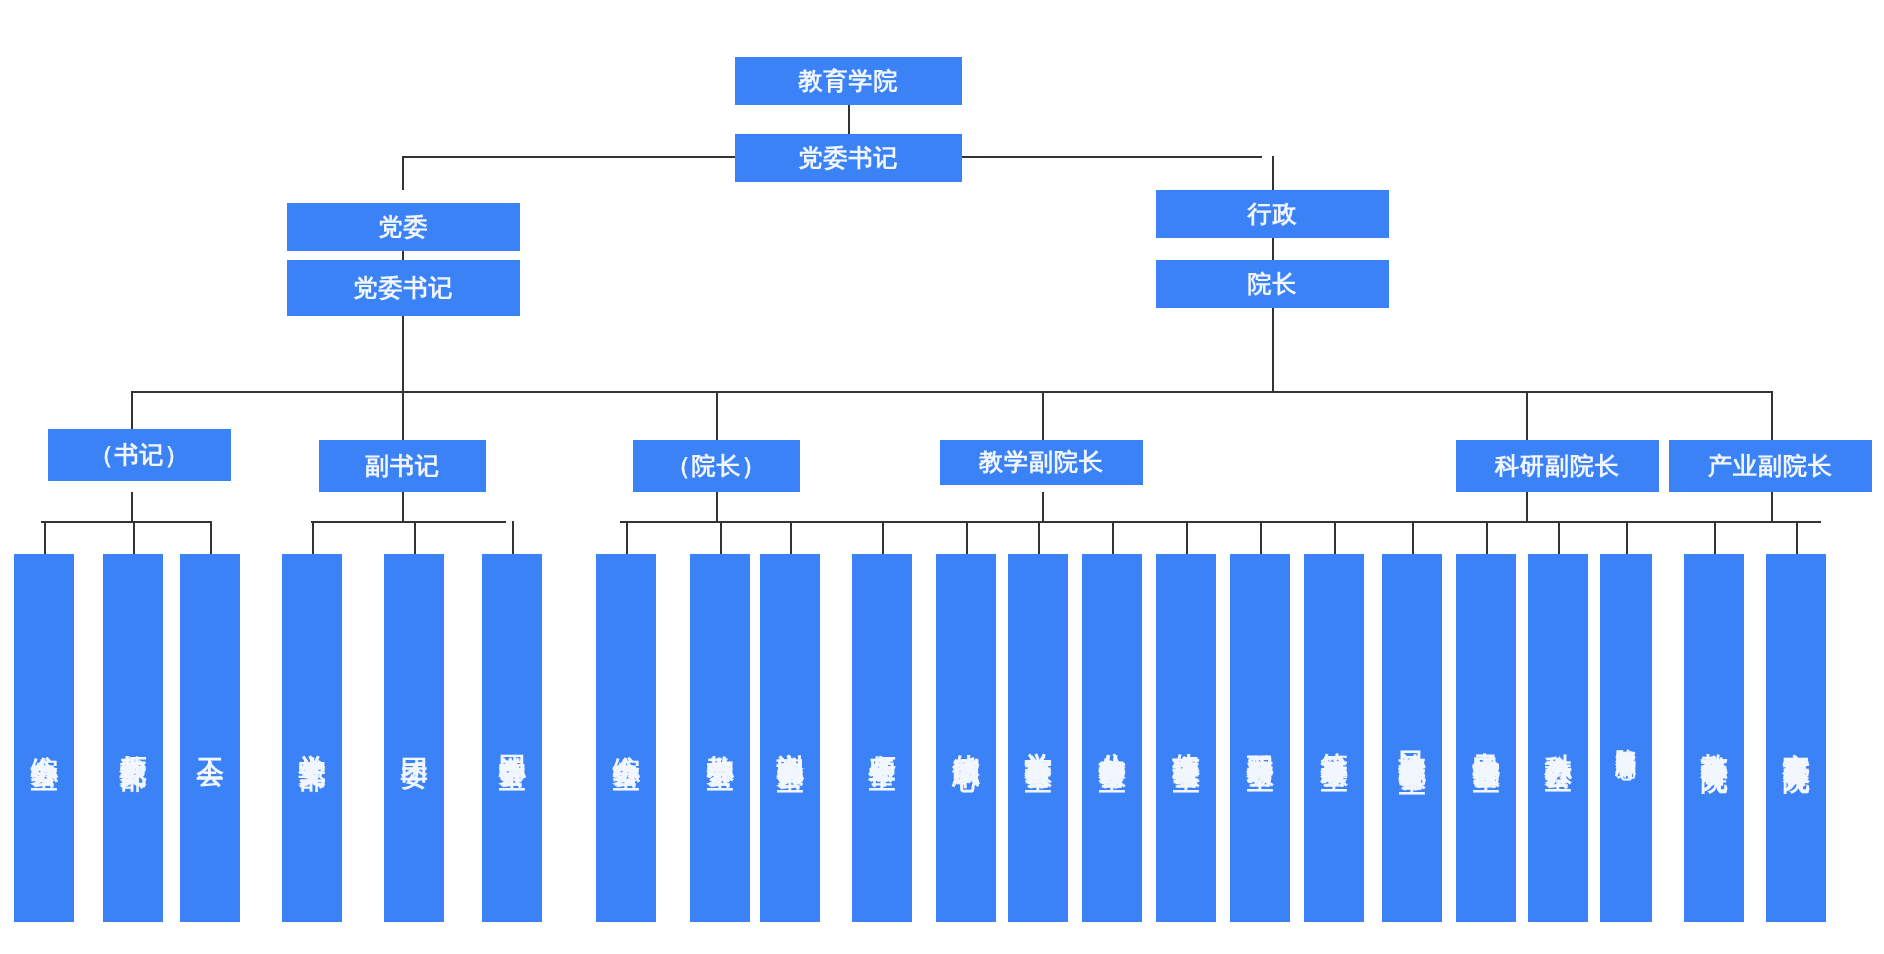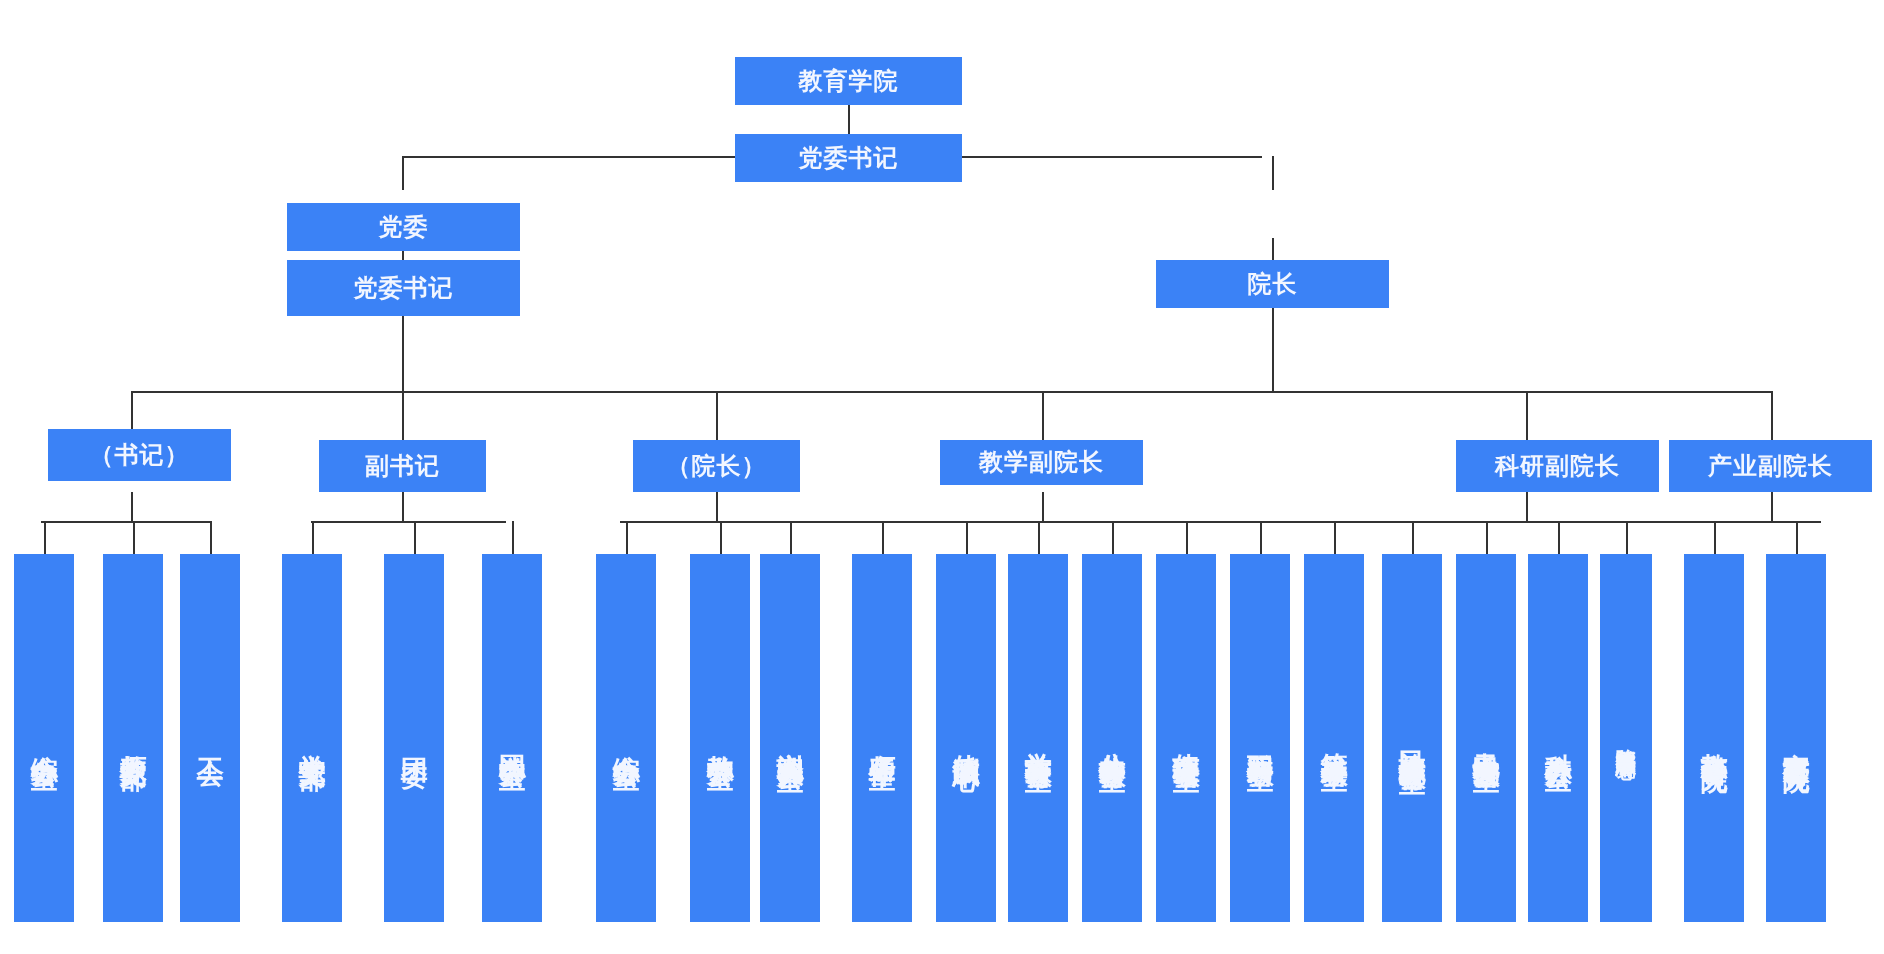--- a/index.html
+++ b/index.html
@@ -116,20 +116,21 @@
       <div class="conn v" style="left: 1714px; top: 521px; height: 33px;"></div>
       <div class="conn v" style="left: 1796px; top: 521px; height: 33px;"></div>
     </div>
 
   <div class="node h" style="left:735px; top:57px; width:227px; height:48px;">教育学院</div>
 
   <div class="node h" style="left:735px; top:134px; width:227px; height:48px;">党委书记</div>
 
   <div class="node h" style="left:287px; top:203px; width:233px; height:48px;">党委</div>
 
+  <div class="node h" style="left:1156px; top:190px; width:233px; height:48px;">行政</div>
 
   <div class="node h" style="left:287px; top:260px; width:233px; height:56px;">党委书记</div>
 
   <div class="node h" style="left:1156px; top:260px; width:233px; height:48px;">院长</div>
 
   <div class="node h" style="left:48px; top:429px; width:183px; height:52px;">（书记）</div>
   <div class="node h" style="left:319px; top:440px; width:167px; height:52px;">副书记</div>
   <div class="node h" style="left:633px; top:440px; width:167px; height:52px;">（院长）</div>
   <div class="node h" style="left:940px; top:440px; width:203px; height:45px;">教学副院长</div>
   <div class="node h" style="left:1424px; top:440px; width:203px; height:52px;margin-left:32px;">科研副院长</div>

